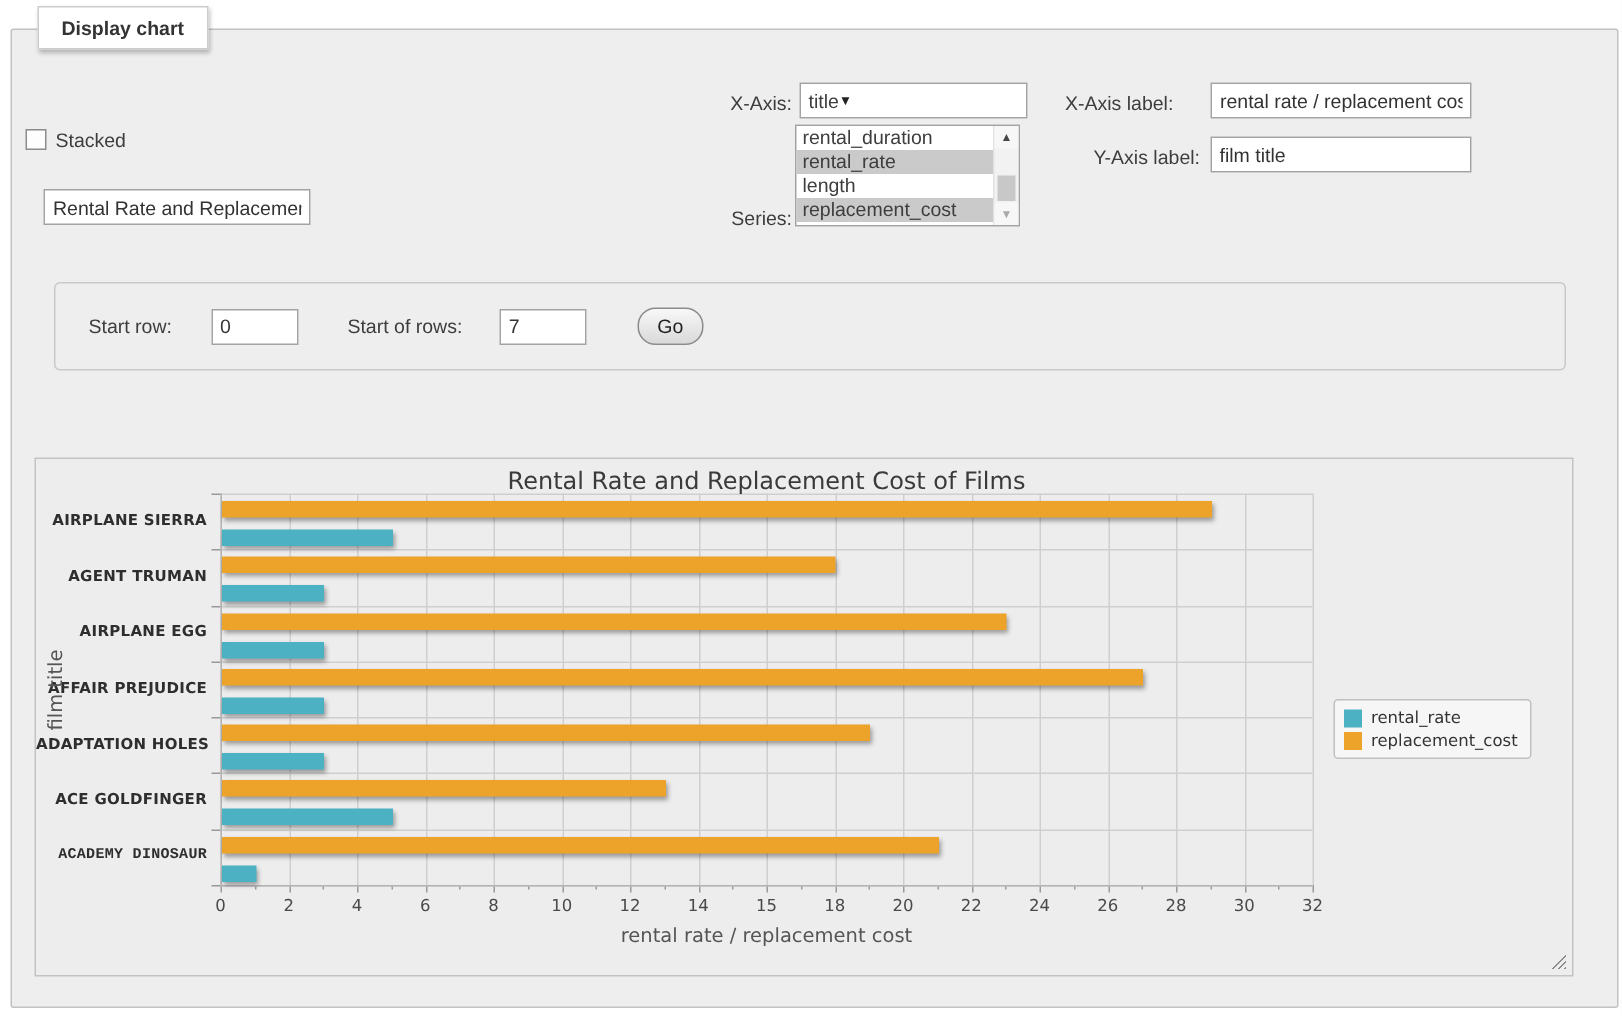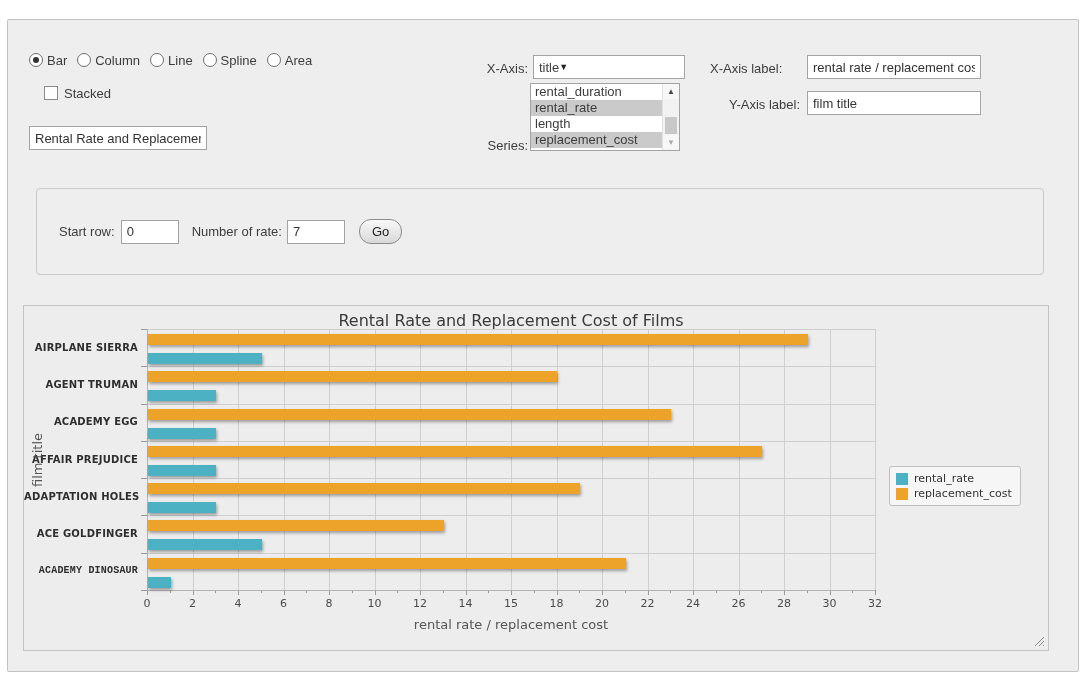--- a/index.html
+++ b/index.html
@@ -18,21 +18,21 @@
   .selectbox{box-sizing:border-box;border:1px solid #a3a3a3;background:#fff;display:flex;align-items:center;padding:0 7px 0 5px;cursor:default;}
   .selectbox .arrow{font-size:9px;color:#222;}
   .listbox{box-sizing:border-box;border:1px solid #a3a3a3;background:#fff;overflow:hidden;}
   .listbox .opt{height:16px;line-height:16px;padding:0 0 0 4px;margin-right:16px;white-space:nowrap;overflow:hidden;}
   .listbox .opt.sel{background:#cacaca;}
   .scrollbar{position:absolute;top:0;right:0;width:16px;height:100%;background:#f2f2f2;border-left:1px solid #e2e2e2;}
   .sb-btn{position:absolute;left:0;width:16px;height:15px;background:#f7f7f7;text-align:center;font-size:8px;line-height:15px;color:#474747;}
   .sb-btn.down{bottom:0;color:#ababab;}
   .sb-thumb{position:absolute;left:2px;width:12px;background:#c8c8c8;}
   .gobtn{position:relative;box-sizing:border-box;height:25px;padding:3px 12px 4px;border:1px solid #8b8b8b;border-radius:12px;background:linear-gradient(#f8f8f8,#d9d9d9);font-family:"Liberation Sans",sans-serif;font-size:13px;color:#222;cursor:pointer;}
-  .innerpanel{left:36px;top:188px;width:1008px;height:87px;border:1px solid #c9c9c9;border-radius:4px;box-sizing:border-box;display:flex;align-items:center;padding-left:22px;}
+  .innerpanel{left:36px;top:188px;width:1008px;height:59px;border:1px solid #c9c9c9;border-radius:4px;box-sizing:border-box;display:flex;align-items:center;padding-left:22px;gap:20px;}
   
   #chart{left:23px;top:305px;width:1026px;height:346px;border:1px solid #c3c3c3;background:#ededed;box-sizing:border-box;overflow:hidden;font-family:"DejaVu Sans",sans-serif;}
   .gridv,.gridh{position:absolute;background:#cfcfcf;}
   .axisline{position:absolute;background:#b3b3b3;}
   .tick{position:absolute;background:#9a9a9a;}
   .bar{position:absolute;box-shadow:1px 2px 3px rgba(0,0,0,0.35);}
   .catlbl{position:absolute;font-size:10px;font-weight:700;color:#2e2e2e;text-align:right;white-space:nowrap;letter-spacing:0.2px;}
   .xticklbl{position:absolute;font-size:11px;color:#4a4a4a;transform:translateX(-50%);}
   .charttitle{position:absolute;font-size:16px;color:#3a3a3a;text-align:center;}
   .axistitle{position:absolute;font-size:13px;color:#555;text-align:center;}
@@ -40,30 +40,24 @@
   .legrow{display:flex;align-items:center;height:15px;white-space:nowrap;}
   .legswatch{width:12px;height:12px;margin-right:6px;}
   .leglbl{font-size:11px;color:#333;}
   .grip{position:absolute;right:4px;bottom:4px;width:11px;height:11px;background:repeating-linear-gradient(315deg,#8b8b8b 0 1px,transparent 1px 3px);clip-path:polygon(100% 0,100% 100%,0 100%);}
 </style>
 </head>
 <body>
 
 <div id="app">
   <div class="abs panel"></div>
-
-  <div class="abs" id="radio-group" style="left:29px;top:53px;display:flex;align-items:center;">
-      <div class="radio-item"><span class="radio checked"></span><span class="lbl">Bar</span></div>
-      <div class="radio-item"><span class="radio"></span><span class="lbl">Column</span></div>
-      <div class="radio-item"><span class="radio"></span><span class="lbl">Line</span></div>
-      <div class="radio-item"><span class="radio"></span><span class="lbl">Spline</span></div>
-      <div class="radio-item"><span class="radio"></span><span class="lbl">Area</span></div>
-    </div>
-
-  <div class="abs" style="left:44px;top:86px;">
+  <div class="abs legendbox">Display chart</div>
+
+
+  <div class="abs" style="left:17px;top:86px;">
     <span class="checkbox"></span><span class="lbl">Stacked</span>
   </div>
 
   <input class="txt" style="left: 29px; top: 126px; width: 178px;" value="Rental Rate and Replacement Cost of Films">
 
   <div class="abs lbl" style="left:460px;top:61px;width:68px;text-align:right;">X-Axis:</div>
   <div class="abs selectbox" style="left:533px;top:55px;width:152px;height:24px;">
     <span>title</span>
     <span class="arrow">▼</span>
   </div>
@@ -84,21 +78,21 @@
   </div>
 
   <div class="abs lbl" style="left:710px;top:61px;width:90px;">X-Axis label:</div>
   <input class="txt" style="left: 807px; top: 55px; width: 174px;" value="rental rate / replacement cost">
   <div class="abs lbl" style="left:710px;top:97px;width:90px;text-align:right;">Y-Axis label:</div>
   <input class="txt" style="left: 807px; top: 91px; width: 174px;" value="film title">
 
   <div class="abs innerpanel">
     <span class="lbl">Start row:</span>
     <input class="txt" style="position: static; width: 58px; margin-left: 6px;" value="0">
-    <span class="lbl" style="margin-left:13px;">Number of rate:</span>
+    <span class="lbl" style="margin-left:13px;">Start of rows:</span>
     <input class="txt" style="position: static; width: 58px; margin-left: 5px;" value="7">
     <button class="gobtn" style="margin-left:14px;">Go</button>
   </div>
 
   <div class="abs" id="chart">
     <div class="grip"></div>
   <div class="gridv" style="left: 123px; top: 23px; width: 1px; height: 261px;"></div>
       <div class="tick" style="left: 123px; top: 284px; width: 1px; height: 5px;"></div>
       <div class="xticklbl" style="left: 123px; top: 291px;">0</div>
       <div class="gridv" style="left: 168.5px; top: 23px; width: 1px; height: 261px;"></div>
@@ -178,21 +172,21 @@
       <div class="gridh" style="left: 123px; top: 209.429px; width: 728px; height: 1px;"></div>
       <div class="tick" style="left: 117px; top: 209.429px; width: 6px; height: 1px;"></div>
       <div class="gridh" style="left: 123px; top: 246.714px; width: 728px; height: 1px;"></div>
       <div class="tick" style="left: 117px; top: 246.714px; width: 6px; height: 1px;"></div>
       <div class="gridh" style="left: 123px; top: 284px; width: 728px; height: 1px;"></div>
       <div class="tick" style="left: 117px; top: 284px; width: 6px; height: 1px;"></div>
       <div class="axisline" style="left: 123px; top: 284px; width: 728px; height: 1px;"></div>
       <div class="axisline" style="left: 123px; top: 23px; width: 1px; height: 261px;"></div>
       <div class="catlbl" style="left: 0px; top: 35.6429px; width: 114px;">AIRPLANE SIERRA</div>
       <div class="catlbl" style="left: 0px; top: 72.9286px; width: 114px;">AGENT TRUMAN</div>
-      <div class="catlbl" style="left: 0px; top: 110.214px; width: 114px;">ACADEMY EGG</div>
+      <div class="catlbl" style="left: 0px; top: 110.214px; width: 114px;">AIRPLANE EGG</div>
       <div class="catlbl" style="left: 0px; top: 147.5px; width: 114px;">AFFAIR PREJUDICE</div>
       <div class="catlbl" style="left: 0px; top: 184.786px; width: 114px;">ADAPTATION HOLES</div>
       <div class="catlbl" style="left: 0px; top: 222.071px; width: 114px;">ACE GOLDFINGER</div>
       <div class="catlbl" style="left: 0px; top: 259.357px; width: 114px; font-family: Liberation Mono, monospace;">ACADEMY DINOSAUR</div>
       <div class="bar" title="AIRPLANE SIERRA replacement_cost: 28.99" style="left: 124px; top: 28px; width: 660px; height: 11px; background: rgb(237, 163, 42);"></div>
       <div class="bar" title="AIRPLANE SIERRA rental_rate: 4.99" style="left: 124px; top: 47px; width: 114px; height: 11px; background: rgb(76, 177, 195);"></div>
       <div class="bar" title="AGENT TRUMAN replacement_cost: 17.99" style="left: 124px; top: 65.2857px; width: 409px; height: 11px; background: rgb(237, 163, 42);"></div>
       <div class="bar" title="AGENT TRUMAN rental_rate: 2.99" style="left: 124px; top: 84.2857px; width: 68px; height: 11px; background: rgb(76, 177, 195);"></div>
       <div class="bar" title="AFRICAN EGG replacement_cost: 22.99" style="left: 124px; top: 102.571px; width: 523px; height: 11px; background: rgb(237, 163, 42);"></div>
       <div class="bar" title="AFRICAN EGG rental_rate: 2.99" style="left: 124px; top: 121.571px; width: 68px; height: 11px; background: rgb(76, 177, 195);"></div>

